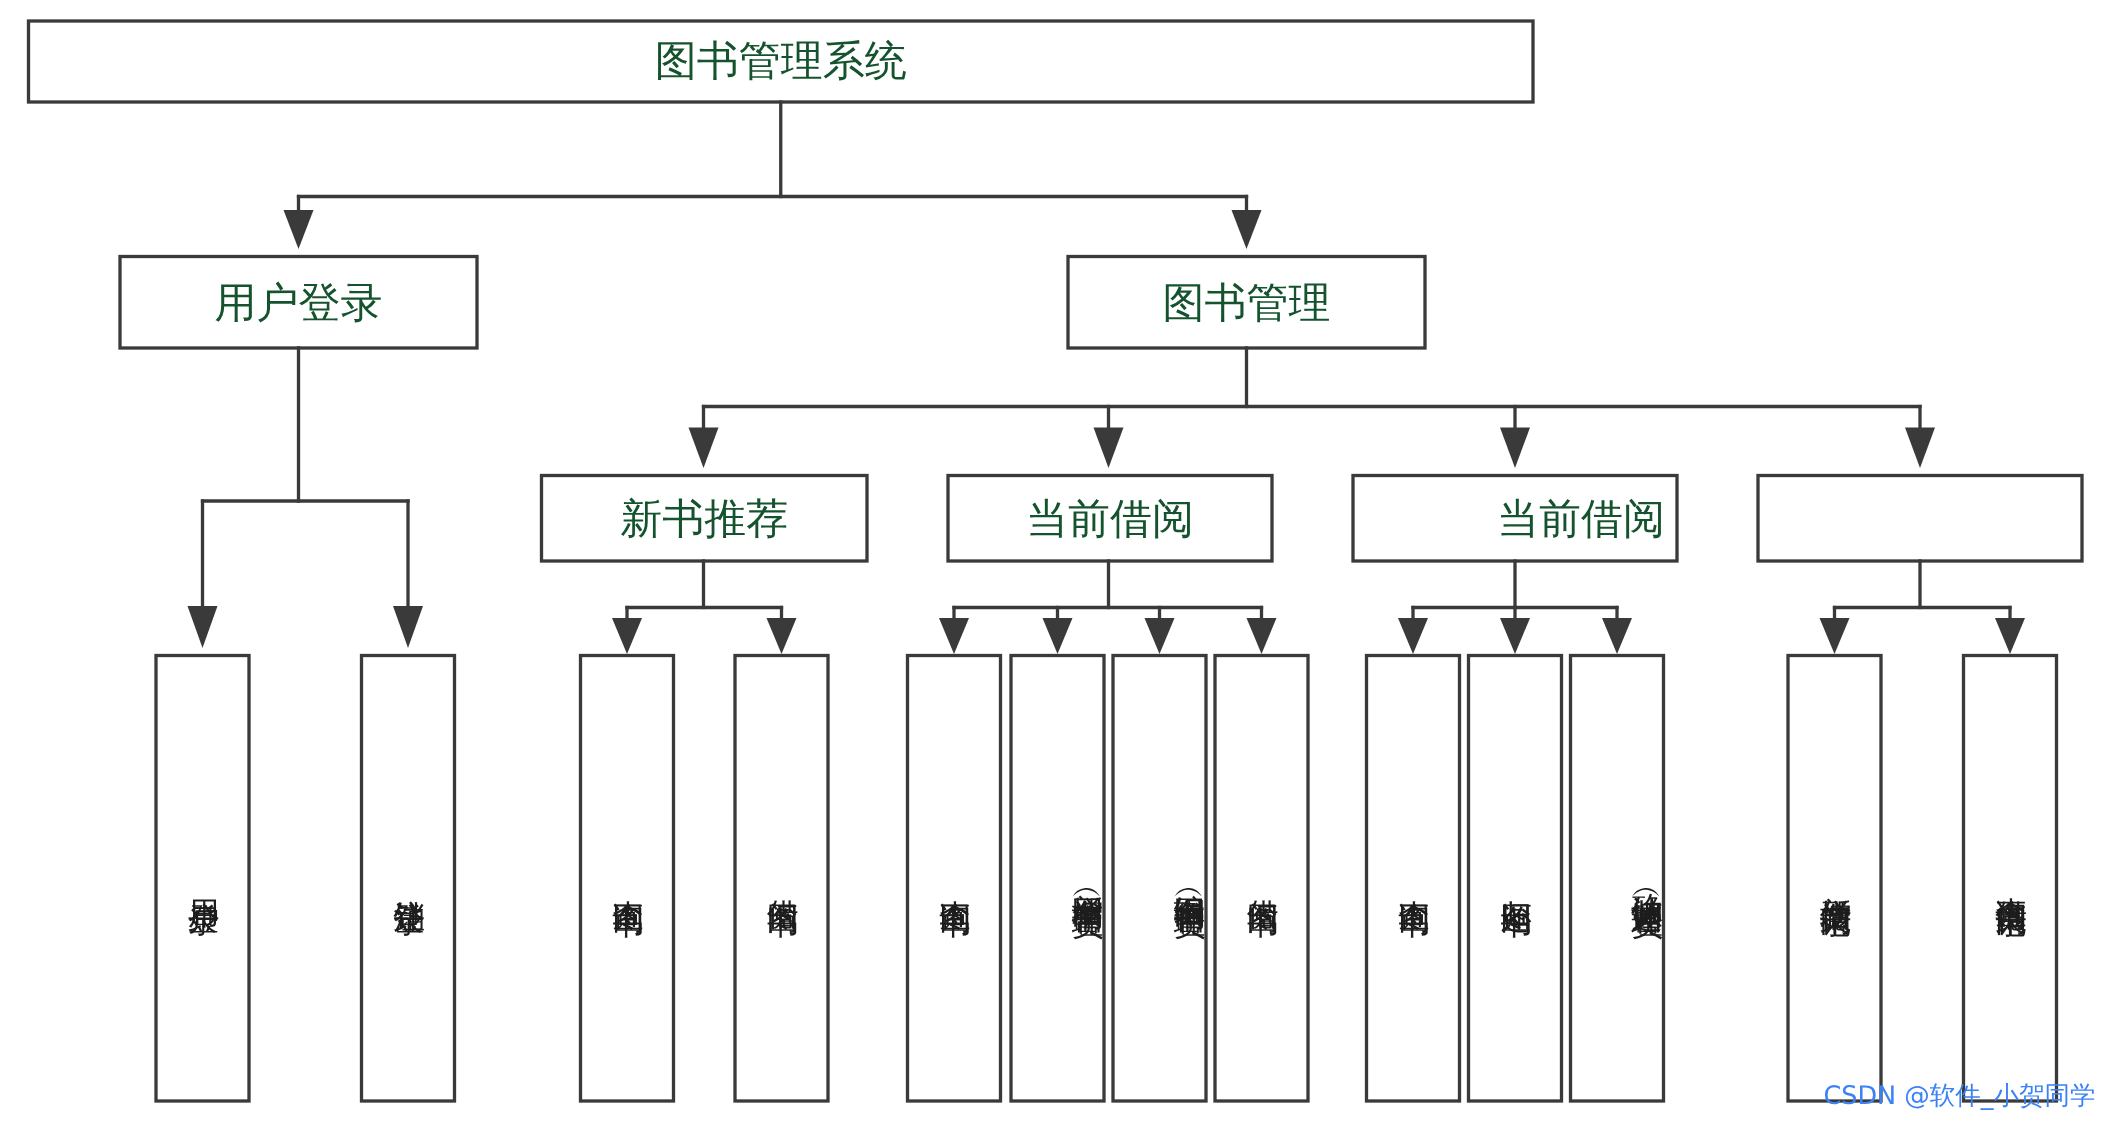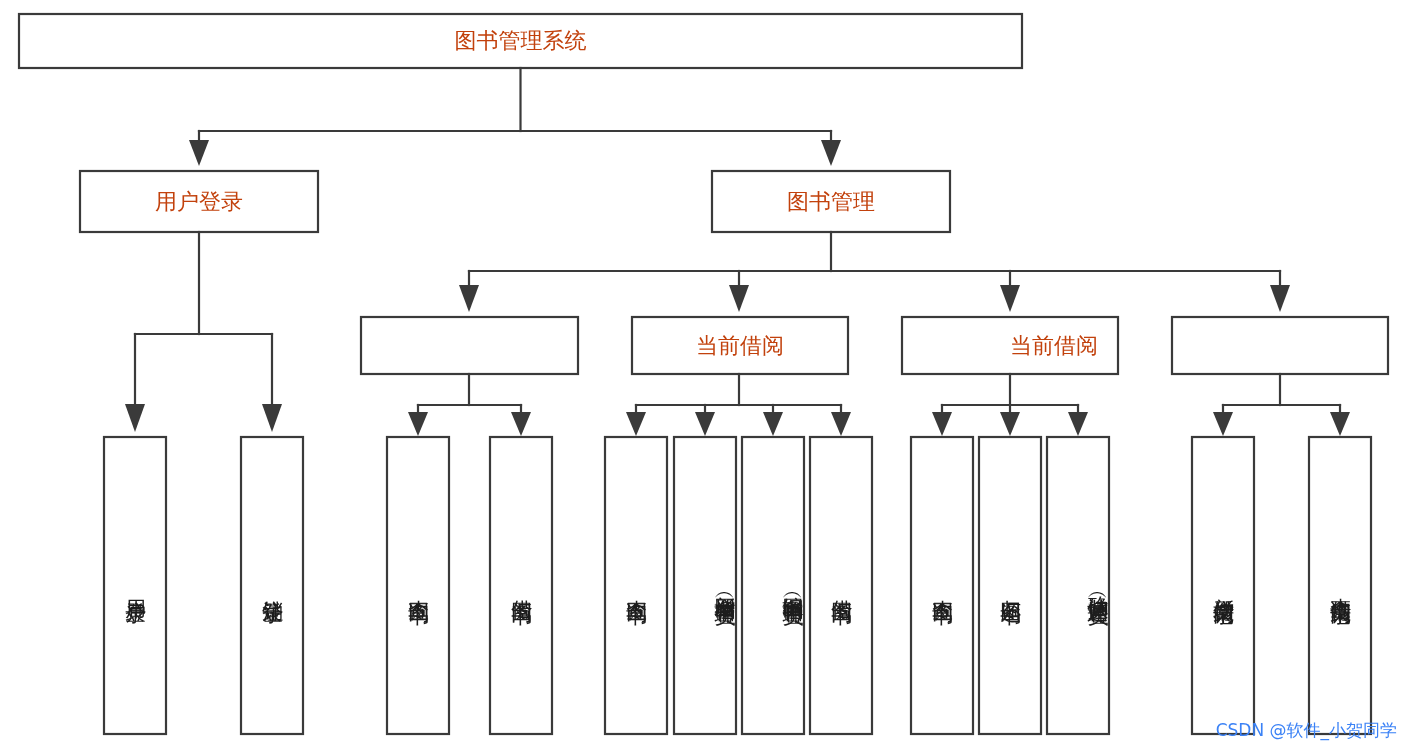--- a/index.html
+++ b/index.html
@@ -55,22 +55,22 @@
     display: flex;
     align-items: center;
     justify-content: center;
     text-align: center;
     white-space: nowrap;
     user-select: none;
   }
   .hlabel {
     position: absolute;
     font-family: Liberation Sans, sans-serif;
-    font-size: 22px;
-    color: #c2410c;
+    font-size: 28px;
+    color: #14532d;
     display: flex;
     align-items: center;
     justify-content: center;
     white-space: nowrap;
     user-select: none;
   }
   .watermark {
     position: absolute;
     right: 8px;
     bottom: 5px;
@@ -175,20 +175,21 @@
     <rect class="node-box" x="1192" y="437" width="62" height="297"></rect>
     <rect class="node-box" x="1309" y="437" width="62" height="297"></rect>
 
   </svg>
 
   <div class="hlabel" style="left:19px; top:14px; width:1003px; height:54px;">图书管理系统</div>
 
   <div class="hlabel" style="left:80px; top:171px; width:238px; height:61px;">用户登录</div>
   <div class="hlabel" style="left:712px; top:171px; width:238px; height:61px;border-radius:29px;">图书管理</div>
 
+  <div class="hlabel" style="left:361px; top:317px; width:217px; height:57px;">新书推荐</div>
   <div class="hlabel" style="left:632px; top:317px; width:216px; height:57px;">当前借阅</div>
   <div class="hlabel" style="left:902px; top:317px; width:216px; height:57px;padding-left:44px;">当前借阅</div>
 
   <div class="vlabel" style="left:104px; top:437px; width:62px; height:297px;">用户登录</div>
   <div class="vlabel" style="left:241px; top:437px; width:62px; height:297px;">注销登录</div>
 
   <div class="vlabel" style="left:387px; top:437px; width:62px; height:297px;">查询图书</div>
   <div class="vlabel" style="left:490px; top:437px; width:62px; height:297px;">借阅图书</div>
 
   <div class="vlabel" style="left:605px; top:437px; width:62px; height:297px;">查询图书</div>

